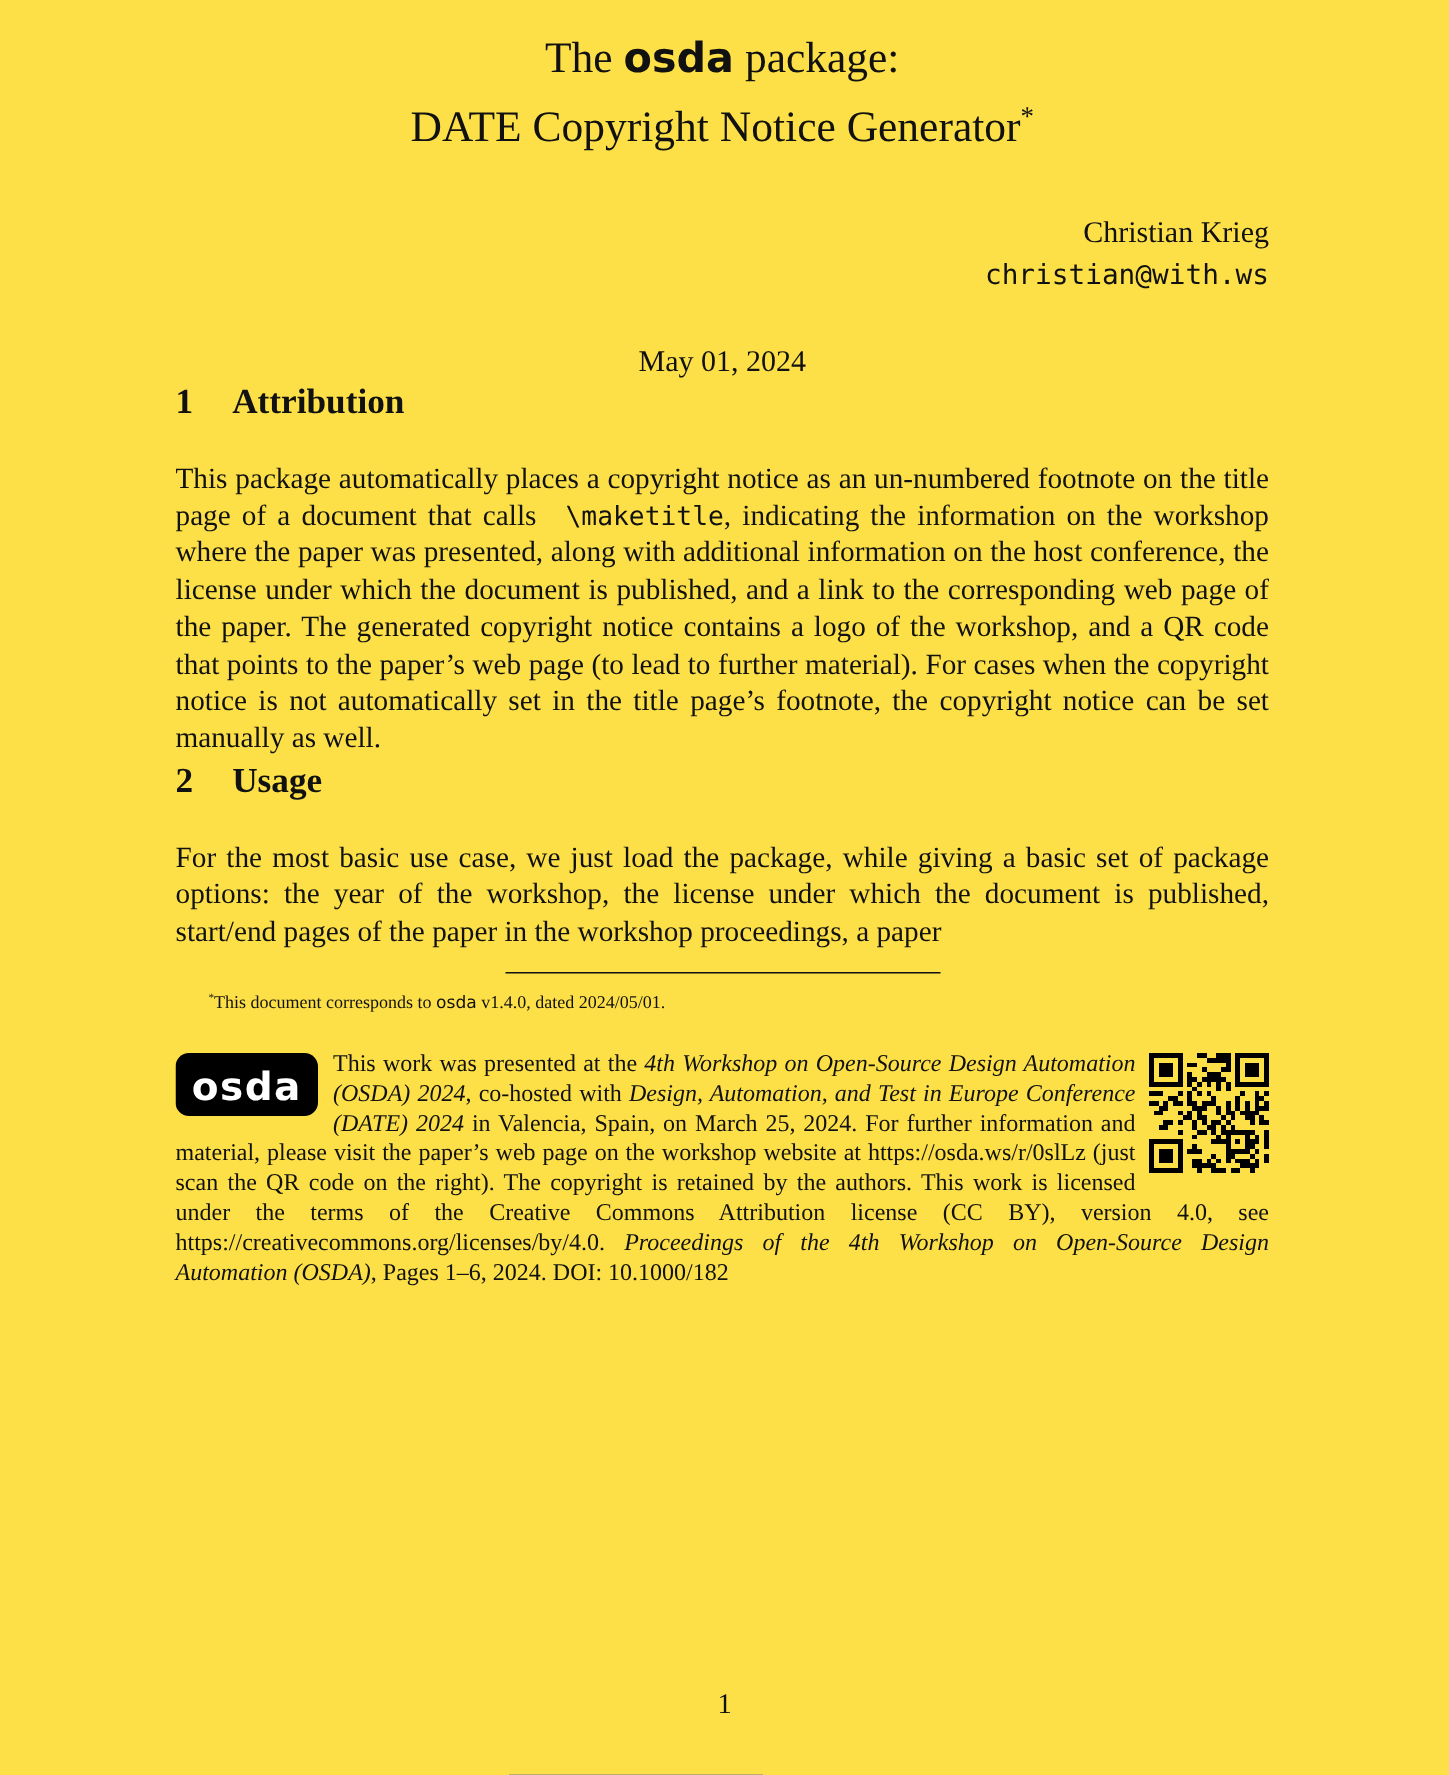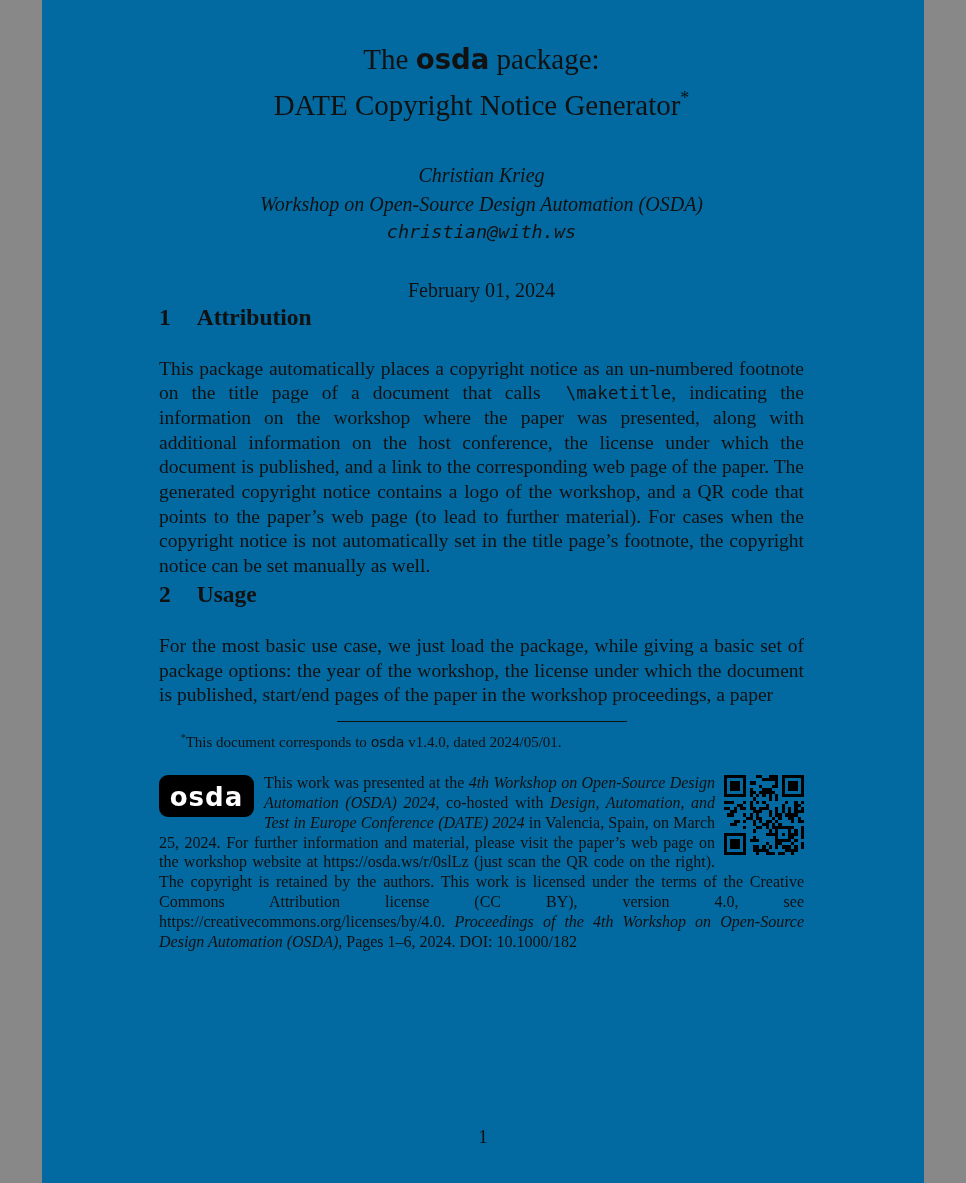--- a/index.html
+++ b/index.html
@@ -1,72 +1,71 @@
 <!DOCTYPE html>
 <html><head>
 <meta charset="utf-8">
 <style>
   html,body{margin:0;padding:0;background:#888;}
   .page{
     position:relative;
-    width:882px;height:1183px;
+    width:966px;height:1183px;
     margin:0 auto;
-    background:#0369a1;
+    background:#fde047;
     color:#111;
     font-family:"Liberation Serif", serif;
     font-size:19.5px;
     box-sizing:border-box;
-    padding:36px 120px 0 117px;
+    padding:16px 120px 0 117px;
     overflow:hidden;
   }
   
   .title{margin:0;text-align:center;font-weight:normal;font-size:29px;line-height:46px;}
   .sfb{font-family:"DejaVu Sans",sans-serif;font-weight:bold;font-size:0.95em;}
   .sup{vertical-align:super;font-size:0.62em;line-height:0;}
-  .author-block{margin-top:33px;text-align:center;font-size:20px;line-height:28.5px;font-style:italic;}
+  .author-block{margin-top:33px;text-align:right;font-size:20px;line-height:28.5px;}
   .tt{font-family:"DejaVu Sans Mono",monospace;}
   .email{font-size:18.5px;}
   .date{margin-top:32px;text-align:center;font-size:20px;}
   
   h2.section{margin:0;font-size:23.5px;line-height:30px;font-weight:bold;}
   .sec-1{margin-top:94px;}
   .sec-2{margin-top:36px;}
   .secnum{display:inline-block;margin-right:26px;}
   p.body{margin:25px 0 0 0;text-align:justify;line-height:24.7px;}
   .i{font-style:italic;}
   .b{font-weight:normal;}
   .ttc{font-family:"DejaVu Sans Mono",monospace;font-size:0.9em;margin-left:12px;}
   .sf{font-family:"DejaVu Sans",sans-serif;font-size:0.95em;}
   
   .footnote-rule{margin-top:13px;width:290px;border:0;border-top:1.4px solid #111;}
-  p.footnote{margin:5px 0 0 0;font-size:15px;line-height:20.5px;text-indent:22px;text-align:justify;}
+  p.footnote{margin:5px 0 0 0;font-size:12px;line-height:20.5px;text-indent:22px;text-align:justify;}
   
   .notice{margin-top:21px;font-size:16px;line-height:19.8px;text-align:justify;}
   .osda-logo{float:left;margin:2px 10px 3px 0;}
   .qr{float:right;margin:2px 0 4px 9px;}
   
   .pageno{position:absolute;left:0;right:0;top:1126px;text-align:center;font-size:19px;}
 </style>
 </head>
 <body>
 
 <div class="page">
 
   <h1 class="title">
     <span><span>The </span><span class="sfb">osda</span><span> package:</span></span><br>
     <span><span>DATE Copyright Notice Generator</span><span class="sup">*</span></span>
   </h1>
 
   <div class="author-block">
     <div>Christian Krieg</div>
-    <div>Workshop on Open-Source Design Automation (OSDA)</div>
     <div class="tt email">christian@with.ws</div>
   </div>
 
-  <div class="date">February 01, 2024</div>
+  <div class="date">May 01, 2024</div>
 
   <h2 class="section sec-1"><span class="secnum">1</span><span>Attribution</span></h2>
   <p class="body"><span>This package automatically places a copyright notice as an un-numbered footnote on the title page of a document that calls </span><span class="ttc">\maketitle</span><span>, indicating the information on the workshop where the paper was presented, along with additional information on the host conference, the license under which the document is published, and a link to the corresponding web page of the paper. The generated copyright notice contains a logo of the workshop, and a QR code that points to the paper’s web page (to lead to further material). For cases when the copyright notice is not automatically set in the title page’s footnote, the copyright notice can be set manually as well.</span></p>
 
   <h2 class="section sec-2"><span class="secnum">2</span><span>Usage</span></h2>
   <p class="body"><span>For the most basic use case, we just load the package, while giving a basic set of package options: the year of the workshop, the license under which the document is published, start/end pages of the paper in the workshop proceedings, a paper</span></p>
 
   <hr class="footnote-rule">
   <p class="footnote"><span class="sup">*</span><span>This document corresponds to </span><span class="sf">osda</span><span> v1.4.0, dated 2024/05/01.</span></p>
 

